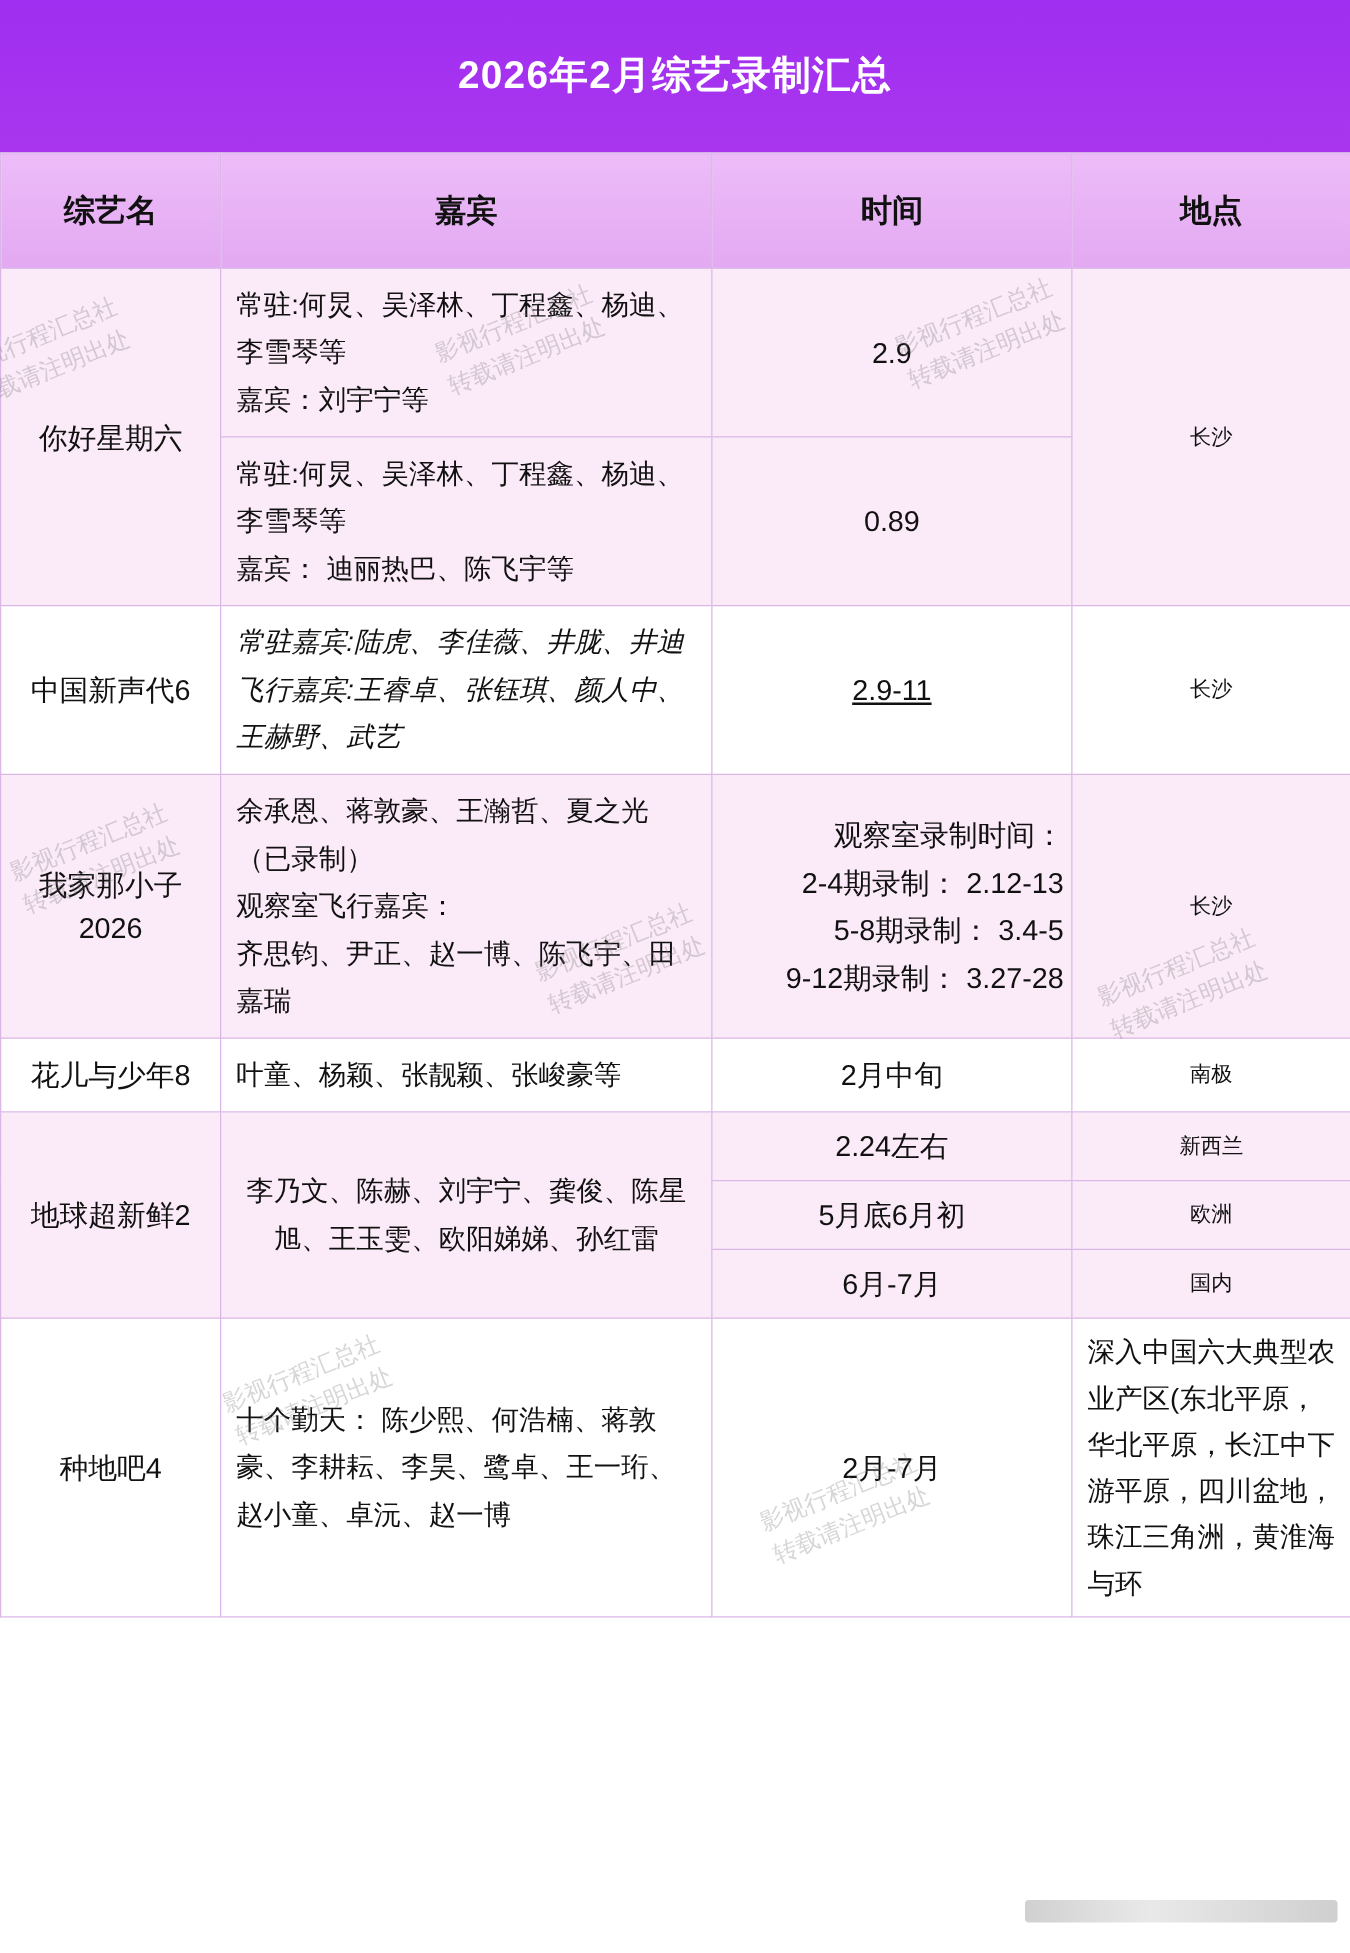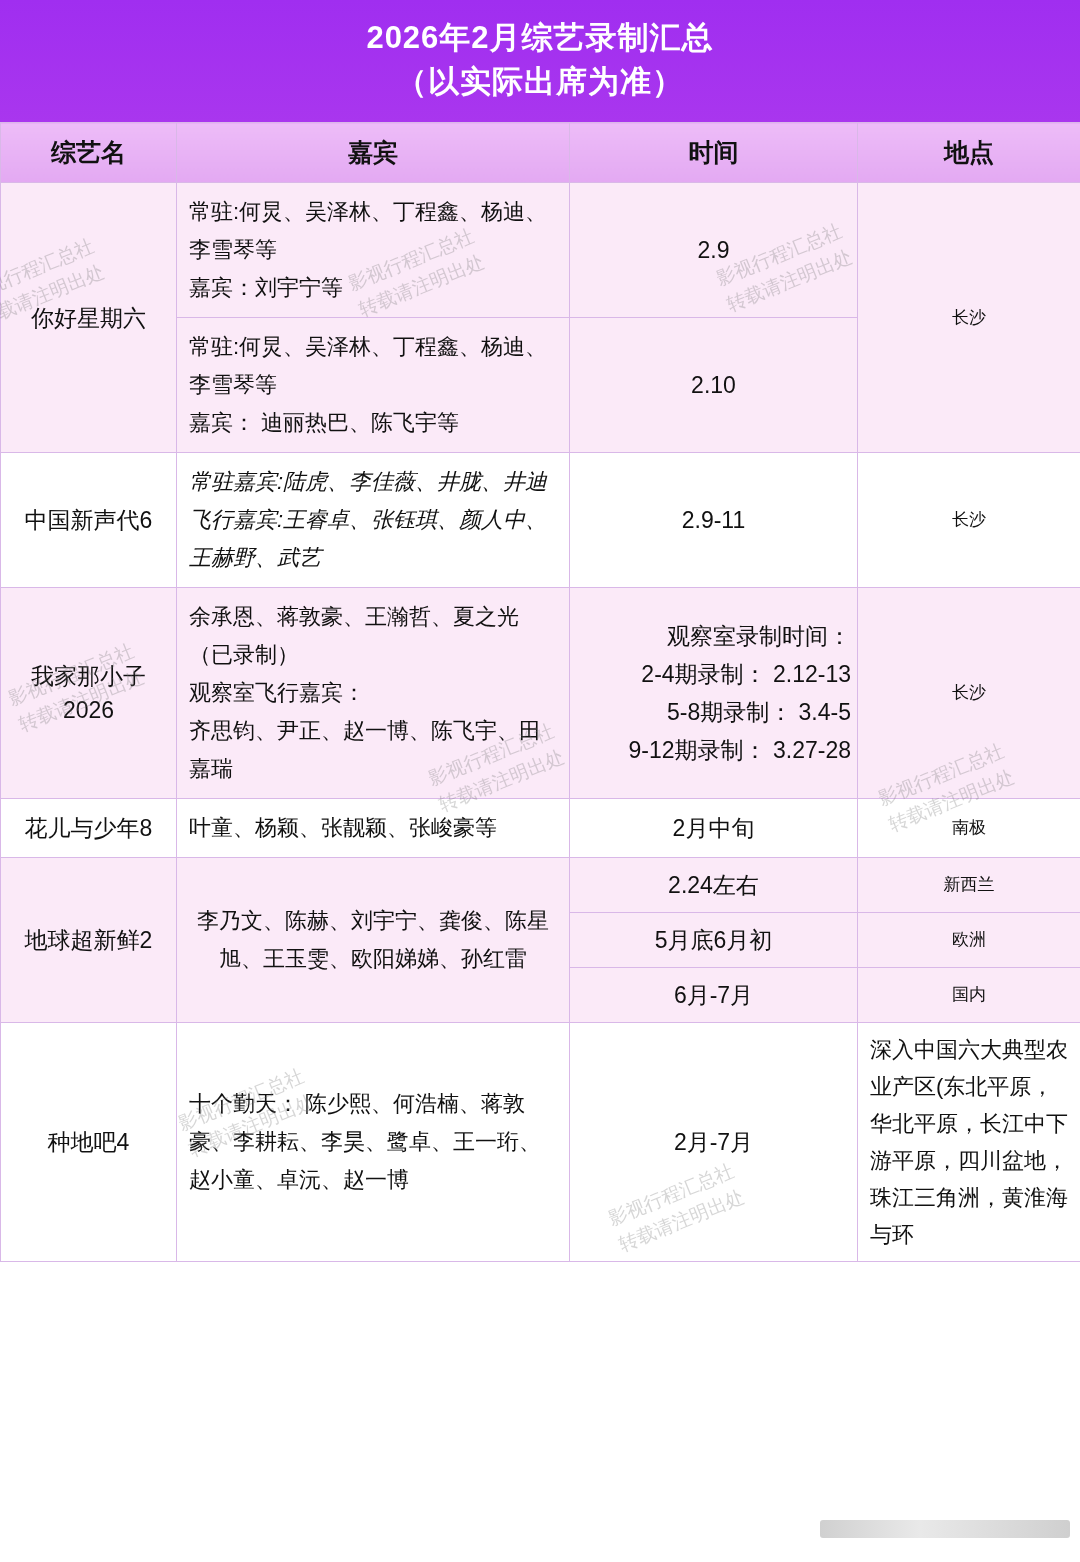--- a/index.html
+++ b/index.html
@@ -46,21 +46,21 @@
   }
   table.sched th, table.sched td {
     border: 1px solid #d9b8e8;
     vertical-align: middle;
   }
   thead th {
     background: #e8b4f5;
     background: linear-gradient(180deg,#edbcf8 0%, #e3a9f2 100%);
     font-size: 25px;
     font-weight: bold;
-    height: 60px;
+    height: 92px;
     text-align: center;
     color: #111;
   }
   col.c-show  { width: 176px; }
   col.c-guest { width: 393px; }
   col.c-time  { width: 288px; }
   col.c-place { width: 223px; }
 
   td.show {
     text-align: center;
@@ -128,21 +128,20 @@
     height: 18px;
     background: linear-gradient(90deg,#d0d0d0 0%, #e9e9e9 40%, #cfcfcf 100%);
     border-radius: 3px;
   }
 </style>
 </head>
 <body>
 
 <div class="title-bar">
   <div class="title-line">2026年2月综艺录制汇总</div>
-  <div class="title-line">（以实际出席为准）</div>
 </div>
 
 <table class="sched">
   <colgroup>
     <col class="c-show">
       <col class="c-guest">
       <col class="c-time">
       <col class="c-place">
   </colgroup>
   <thead>
@@ -158,28 +157,28 @@
     <tr class="tint-pink">
       <td class="show" rowspan="2" style="white-space: pre-wrap;">你好星期六</td>
       <td class="guest" style="white-space: pre-wrap;">常驻:何炅、吴泽林、丁程鑫、杨迪、李雪琴等
 嘉宾：刘宇宁等</td>
       <td class="time" style="white-space: pre-wrap;">2.9</td>
       <td class="place" rowspan="2" style="white-space: pre-wrap;">长沙</td>
     </tr>
     <tr class="tint-pink">
       <td class="guest" style="white-space: pre-wrap;">常驻:何炅、吴泽林、丁程鑫、杨迪、李雪琴等
 嘉宾： 迪丽热巴、陈飞宇等</td>
-      <td class="time" style="white-space: pre-wrap;">2.10</td>
+      <td class="time" style="white-space: pre-wrap;">0.89</td>
     </tr>
 
     <tr class="tint-white">
       <td class="show" style="white-space: pre-wrap;">中国新声代6</td>
       <td class="guest" style="white-space: pre-wrap; font-style: italic;">常驻嘉宾:陆虎、李佳薇、井胧、井迪
 飞行嘉宾:王睿卓、张钰琪、颜人中、王赫野、武艺</td>
-      <td class="time" style="white-space: pre-wrap;">2.9-11</td>
+      <td class="time" style="white-space: pre-wrap; text-decoration: underline;">2.9-11</td>
       <td class="place" style="white-space: pre-wrap;">长沙</td>
     </tr>
 
     <tr class="tint-pink">
       <td class="show" style="white-space: pre-wrap;">我家那小子2026</td>
       <td class="guest" style="white-space: pre-wrap;">余承恩、蒋敦豪、王瀚哲、夏之光（已录制）
 观察室飞行嘉宾：
 齐思钧、尹正、赵一博、陈飞宇、田嘉瑞</td>
       <td class="time left" style="white-space: pre-wrap;">观察室录制时间：
 2-4期录制： 2.12-13

